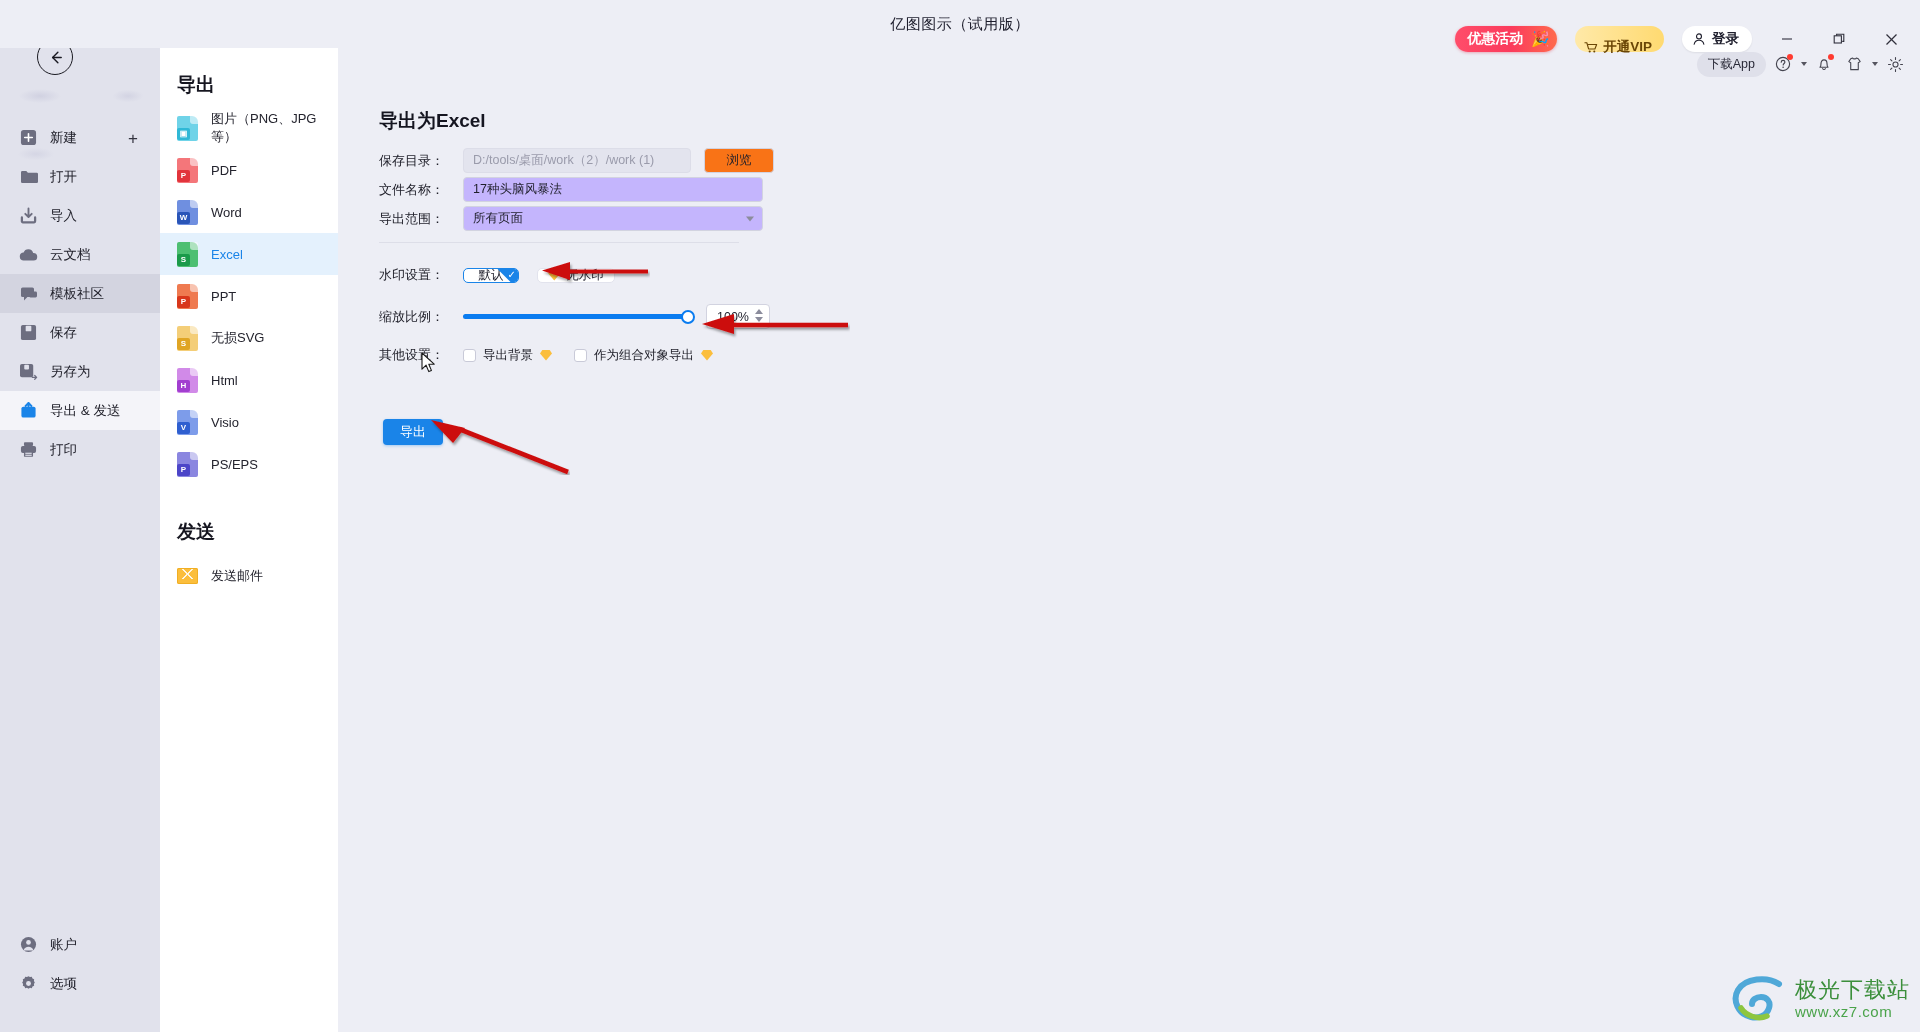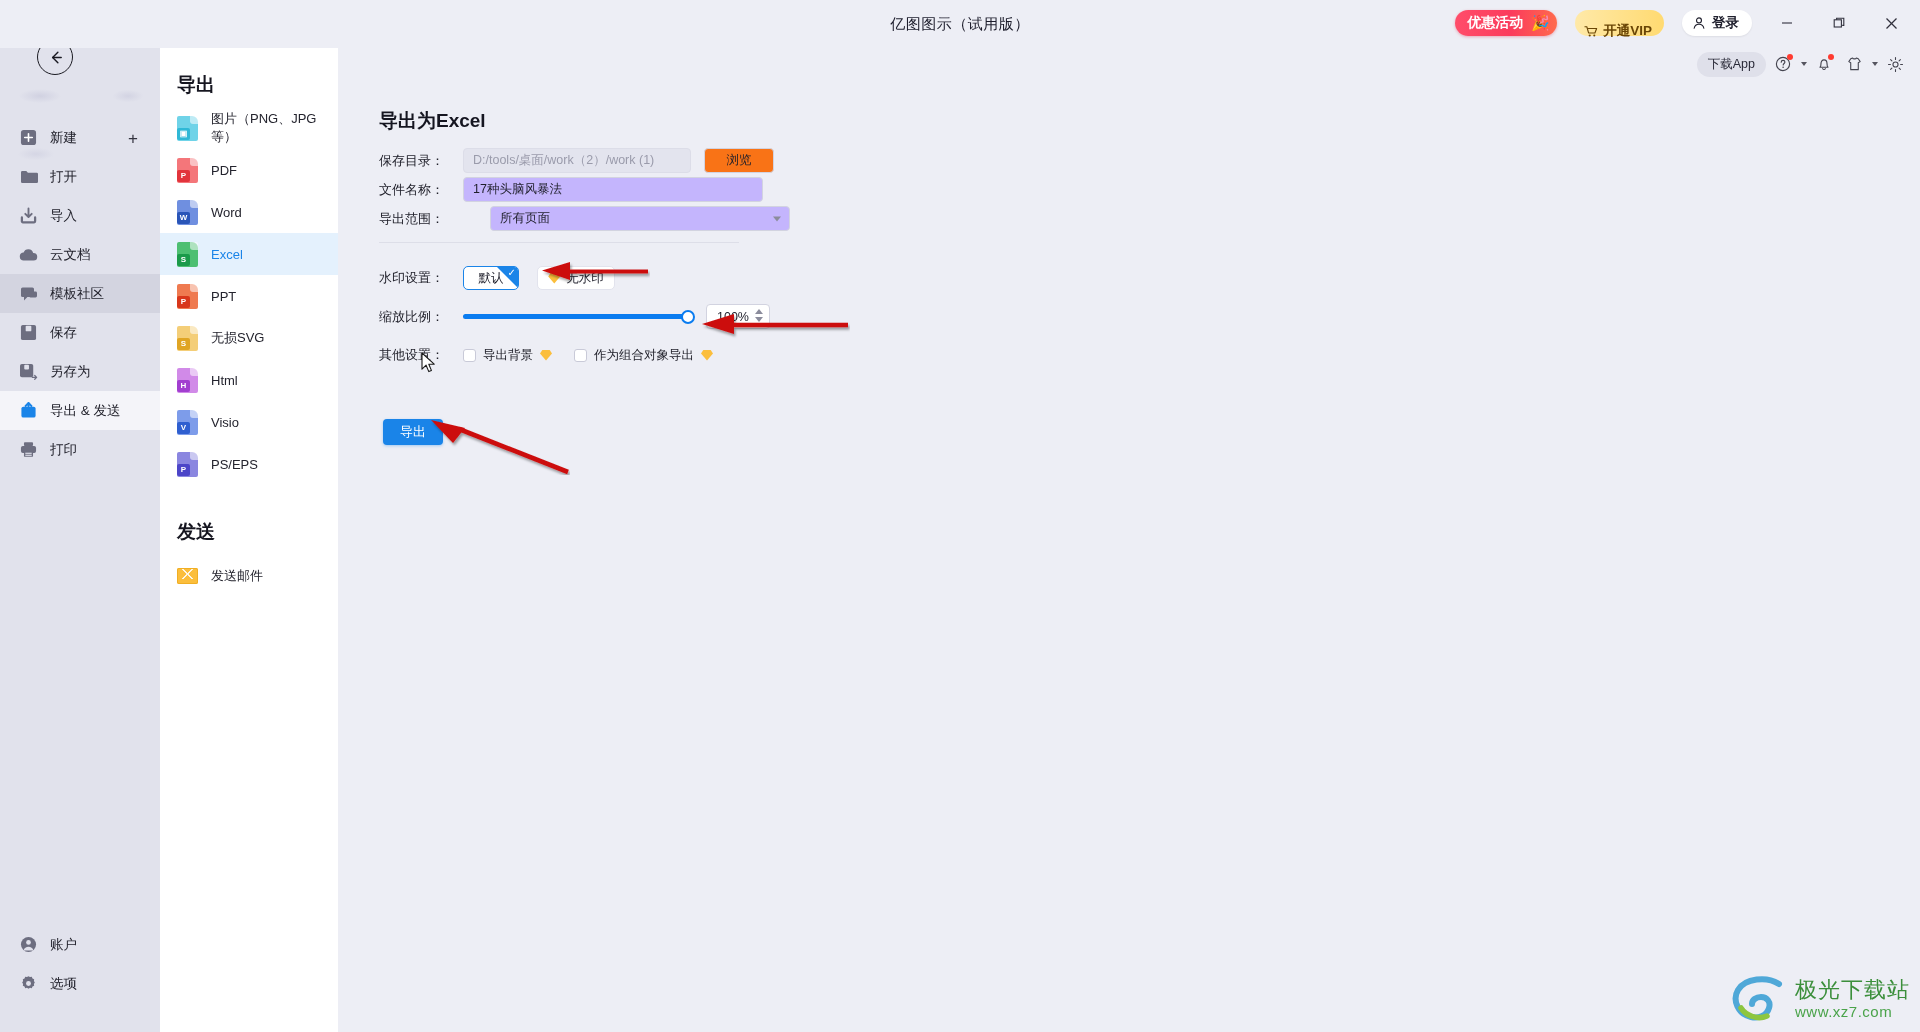--- a/index.html
+++ b/index.html
@@ -20,21 +20,21 @@
     position: absolute; top: 0; left: 0; width: 1920px; height: 48px;
     background: #edeef5;
     z-index: 40;
   }
   .title-text {
     position: absolute; left: 0; top: 0; width: 1920px; height: 48px;
     line-height: 48px; text-align: center;
     font-size: 15px; color: #1b1b2a; letter-spacing: .5px;
   }
   .tb-right {
-    position: absolute; right: 12px; top: 8px;
+    position: absolute; right: 12px; top: 24px;
     display: flex; align-items: center; gap: 18px;
   }
   .promo-pill {
     position: relative;
     height: 26px; padding: 0 34px 0 12px;
     border-radius: 13px;
     background: linear-gradient(90deg,#ff4d6a 0%, #fb3b5c 55%, #ff6a4d 100%);
     color: #fff; font-size: 14px; font-weight: bold;
     display: flex; align-items: center;
     box-shadow: 0 1px 3px rgba(220,40,70,.35);
@@ -189,42 +189,41 @@
     border: 1px solid #d2d3e0; background: #c4b5fd;
     font-size: 12.5px; color: #1f1f2b;
     display: flex; align-items: center; padding: 0 9px;
     font-family: "Liberation Sans", sans-serif;
   }
   .f-input.readonly {
     background: #e3e4ee; border-color: #dcdde8; color: #9a9bab;
   }
   .f-select {
     position: relative;
-    margin-left: 27px;
   }
   .f-select .arrow {
     position: absolute; right: 8px; top: 50%; transform: translateY(-50%);
     width: 0; height: 0;
     border-left: 4px solid transparent; border-right: 4px solid transparent;
     border-top: 5px solid #8b8c9c;
   }
   .browse-btn {
     width: 70px; height: 25px; border-radius: 4px;
     border: 1px solid #d2d3e0; background: #f97316;
     display: flex; align-items: center; justify-content: center;
     font-size: 12.5px; color: #1f1f2b;
   }
   .divider {
     position: absolute; left: 41px; top: 242px; width: 360px; height: 1px;
     background: #dddee8;
   }
 
   
   .wm-opt {
-    height: 24px; border-radius: 5px; background: #fff;
+    height: 15px; border-radius: 5px; background: #fff;
     display: flex; align-items: center; justify-content: center; gap: 6px;
     font-size: 12.5px; color: #1f1f2b; position: relative;
     border: 1px solid #e2e3ed;
   }
   .wm-opt.chosen {
     border: 1.6px solid #1a84e8; overflow: hidden;
   }
   .wm-opt.chosen .tickcorner {
     position: absolute; right: 0; top: 0; width: 21px; height: 21px;
     background: #1a84e8;

